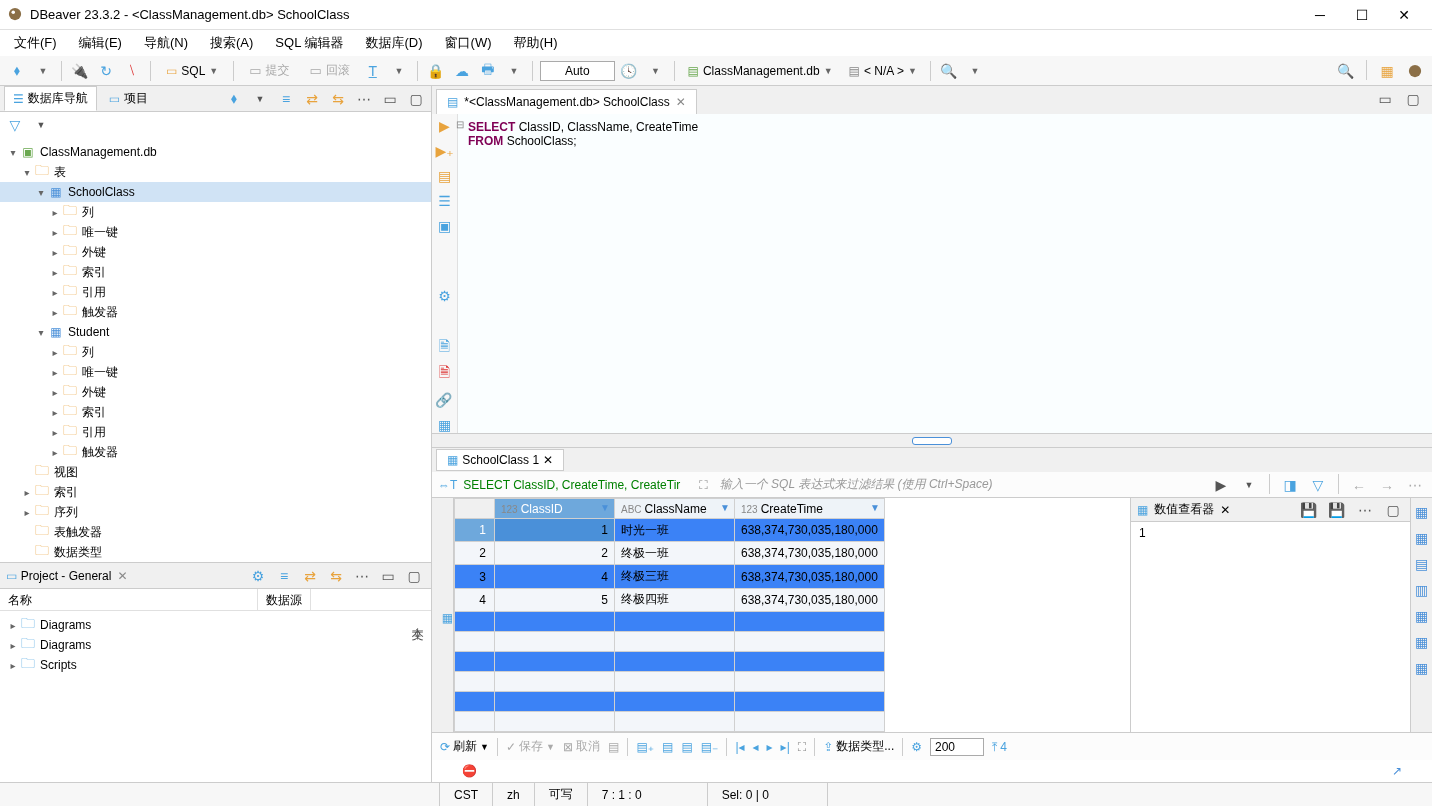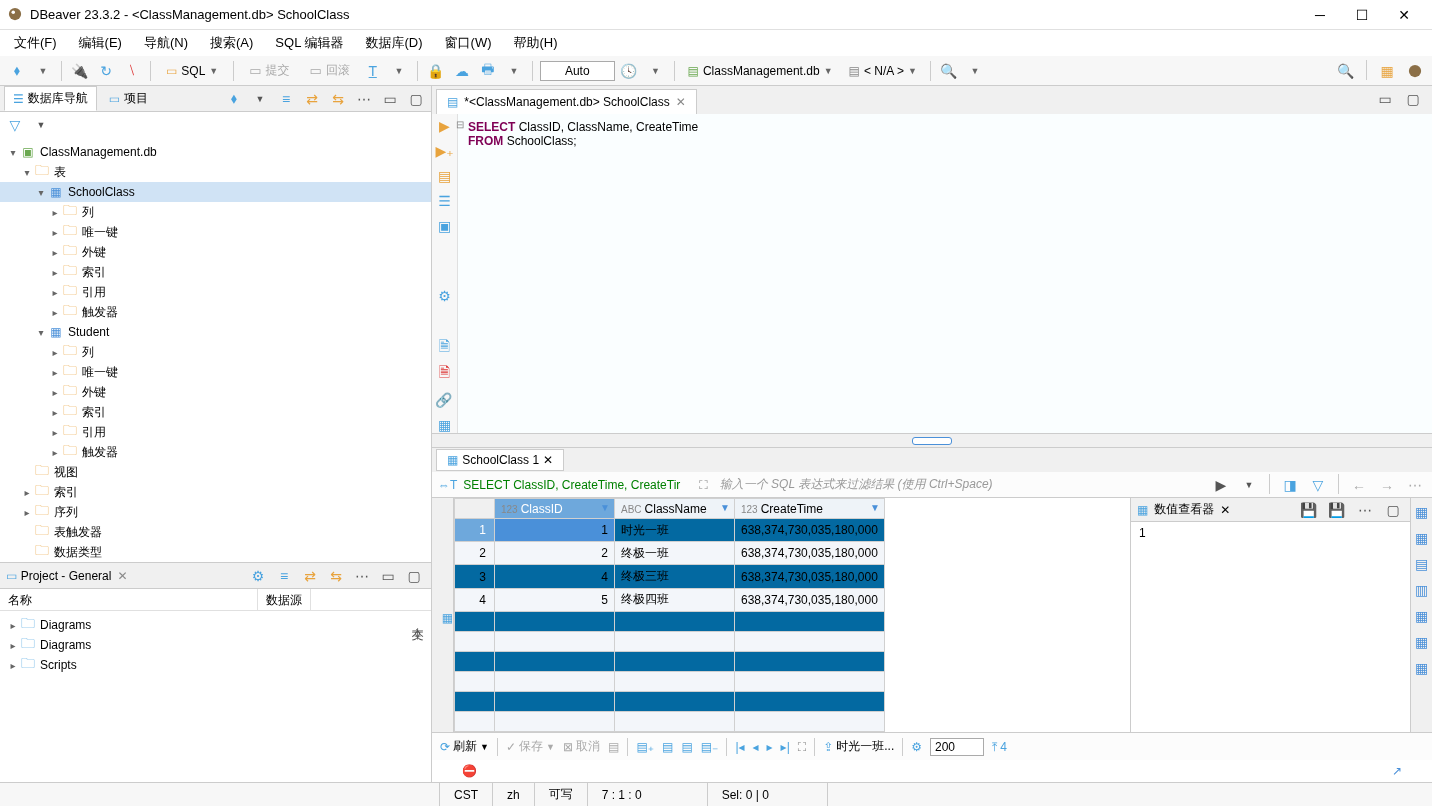--- a/index.html
+++ b/index.html
@@ -81,21 +81,21 @@
 
 .res-body { flex: 1; display: flex; }
 .res-left-gutter { width: 22px; background: #f0f0f0; border-right: 1px solid #ccc; display: flex; flex-direction: column; align-items: center; padding-top: 6px; gap: 16px; writing-mode: vertical-rl; font-size: 11px; color: #555; }
 .grid-wrap { flex: 1; display: flex; }
 .grid { border-collapse: collapse; font-size: 12px; }
 .grid th, .grid td { border: 1px solid #d0d0d0; padding: 2px 6px; height: 19px; }
 .grid th { background: #eef3f8; font-weight: normal; text-align: left; position: relative; }
 .grid th.sel { background: #6ea8dc; color: #fff; }
 .grid .rownum { background: #f0f0f0; text-align: right; padding-right: 8px; width: 30px; }
 .grid .rownum.sel { background: #6ea8dc; color: #fff; }
-.grid tr.odd td { background: #0369a1; }
+.grid tr.odd td { background: #3b82f6; }
 .grid tr.even td { background: #f3f6fa; }
 .grid td.num { text-align: right; }
 .grid td.selcell { background: #4a90d9 !important; }
 .col-arrow { position: absolute; right: 4px; color: #4a90d9; font-size: 10px; }
 .col-ic { color: #888; font-size: 10px; margin-right: 3px; }
 
 .value-panel { width: 280px; border-left: 1px solid #ccc; display: flex; flex-direction: column; }
 .vp-head { height: 24px; display: flex; align-items: center; padding: 0 6px; background: #f0f0f0; border-bottom: 1px solid #ccc; gap: 6px; }
 .vp-head .icons { margin-left: auto; display: flex; gap: 6px; }
 .vp-body { flex: 1; padding: 4px 8px; background: #fff; font-size: 12px; }
@@ -557,21 +557,21 @@
         <span class="btn" style="color:#4aa3df">▤₋</span>
         <span class="sep"></span>
         <span class="btn" style="color:#4aa3df">|◂</span>
         <span class="btn" style="color:#4aa3df">◂</span>
         <span class="btn" style="color:#4aa3df">▸</span>
         <span class="btn" style="color:#4aa3df">▸|</span>
         <span class="btn" style="color:#888">⛶</span>
         <span class="sep"></span>
         <span class="btn">
             <span style="color:#4aa3df">⇪</span>
-            <span>时光一班...</span>
+            <span>数据类型...</span>
           </span>
         <span class="sep"></span>
         <span class="btn" style="color:#4aa3df">⚙</span>
         <input value="200" style="">
         <span class="btn" style="color:#4aa3df">⤒ <span>4</span></span>
       </div>
       <div class="res-status">
         <span style="color:#e8a33d;margin-right:10px">⛔</span>
         <span class="ri">↗</span>
       </div>

